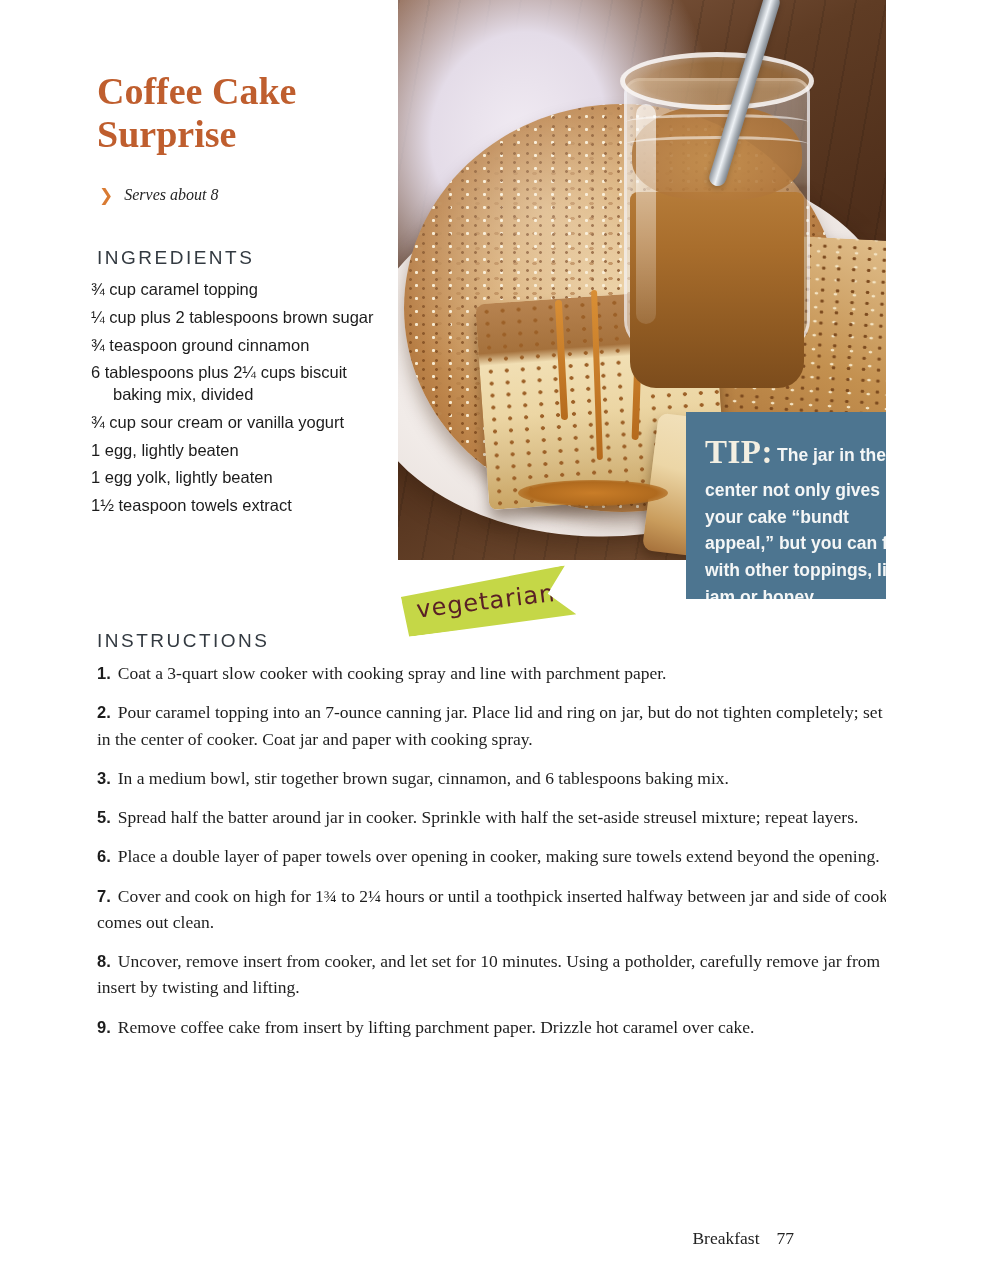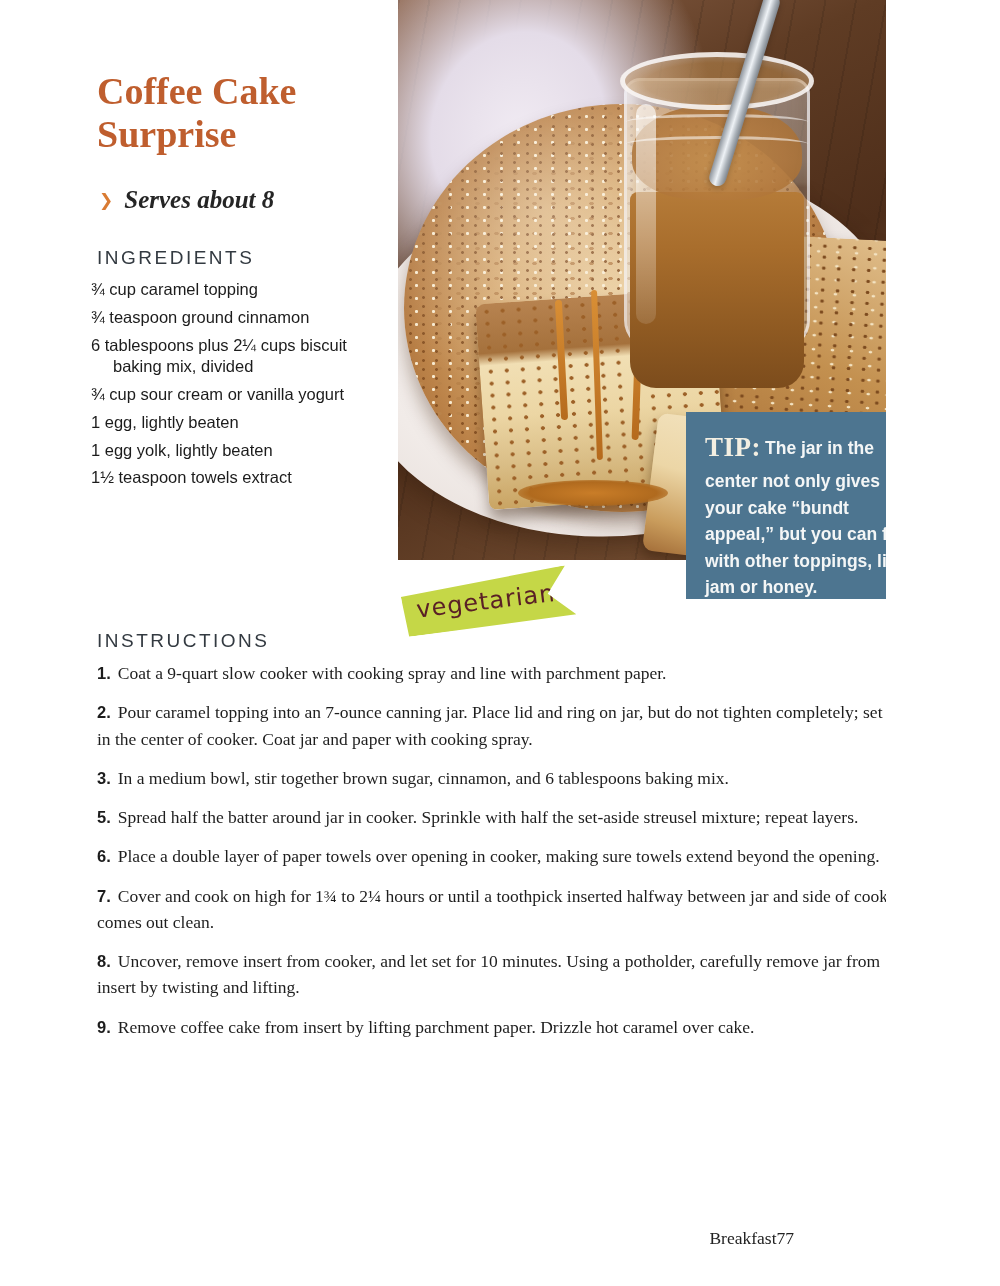--- a/index.html
+++ b/index.html
@@ -16,22 +16,22 @@
     font-size:38px; line-height:1.12; color:#bf5e2e;
   }
   .serves-row {
     position:absolute; left:99px; top:186px; display:flex; align-items:center;
   }
   .serves-chevron {
     color:#d97b33; font-family:"DejaVu Sans", sans-serif;
     font-size:17px; font-weight:700; margin-right:11px; line-height:1;
   }
   .serves-text {
-    font-family:"Liberation Serif", serif; font-style:italic; font-weight:700;
-    font-size:25px; color:#252525;
+    font-family:"Liberation Serif", serif; font-style:italic; font-weight:400;
+    font-size:16px; color:#252525;
   }
   .sec-head {
     font-family:"Liberation Sans", sans-serif; font-weight:400;
     font-size:19px; letter-spacing:2.5px; color:#333a41;
   }
   .ing-head { position:absolute; left:97px; top:247px; }
   .ing-list {
     position:absolute; left:91px; top:279px; width:300px;
     list-style:none;
     font-family:"Liberation Sans", sans-serif; font-size:16.5px;
@@ -155,21 +155,21 @@
   .tip {
     position:absolute; left:686px; top:412px; width:251px; height:187px;
     background:#4d7590; color:#ffffff; padding:15px 17px 0 19px;
     clip-path:polygon(0 0, 100% 0, 100% calc(100% - 30px), calc(100% - 30px) 100%, 0 100%);
   }
   .tip-body {
     font-family:"Liberation Sans", sans-serif; font-weight:700; font-size:17.5px;
     line-height:1.52; color:#f4f6f6;
   }
   .tip-label {
-    font-family:"Liberation Serif", serif; font-weight:700; font-size:27px;
+    font-family:"Liberation Serif", serif; font-weight:700; font-size:33px;
     color:#f3efe2; letter-spacing:.5px; margin-right:4px; vertical-align:-2px;margin-top:20px;
   }
   .tip-fold {
     position:absolute; left:907px; top:569px; width:30px; height:30px;
     background:linear-gradient(135deg, #fafafa 35%, #dde2e5 70%, #aeb6bc 100%);
     clip-path:polygon(0 0, 100% 0, 0 100%);
   }
 
   
   .inst-head { position:absolute; left:97px; top:630px; }
@@ -181,21 +181,21 @@
   .step .num {
     font-family:"Liberation Sans", sans-serif; font-weight:700; font-size:16.5px;
     color:#1c1c1c; margin-right:7px;
   }
 
   
   .footer {
     position:absolute; right:92px; top:1228px;
     font-family:"Liberation Serif", serif; font-size:17.5px; color:#222222;
   }
-  .footer .pagenum { margin-left:0; }
+  .footer .pagenum { margin-left:17px; }
 </style>
 </head>
 <body>
 
 <div class="page">
 
   <div class="photo">
     <div class="backlight"></div>
     <div class="parchment"></div>
     <div class="cake-ring"></div>
@@ -220,40 +220,41 @@
 
   <h1 class="title">Coffee Cake Surprise</h1>
   <div class="serves-row">
     <span class="serves-chevron">❯</span>
     <span class="serves-text">Serves about 8</span>
   </div>
 
   <h2 class="sec-head ing-head">INGREDIENTS</h2>
   <ul class="ing-list">
     <li>¾ cup caramel topping</li>
+    <li>¼ cup plus 2 tablespoons brown sugar</li>
     <li>¾ teaspoon ground cinnamon</li>
     <li>6 tablespoons plus 2¼ cups biscuit baking mix, divided</li>
     <li>¾ cup sour cream or vanilla yogurt</li>
     <li>1 egg, lightly beaten</li>
     <li>1 egg yolk, lightly beaten</li>
     <li>1½ teaspoon towels extract</li>
   </ul>
 
   <div class="tip">
     <div class="tip-body"><span class="tip-label">TIP:</span><span>The jar in the center not only gives your cake “bundt appeal,” but you can fill it with other toppings, like jam or honey.</span></div>
   </div>
   <div class="tip-fold"></div>
 
   <div class="badge">
     <span class="badge-text">vegetarian</span>
   </div>
 
   <h2 class="sec-head inst-head">INSTRUCTIONS</h2>
   <div class="steps">
-    <p class="step"><span class="num">1.</span><span>Coat a 9-quart slow cooker with cooking spray and line with parchment paper.</span></p>
+    <p class="step"><span class="num">1.</span><span>Coat a 3-quart slow cooker with cooking spray and line with parchment paper.</span></p>
     <p class="step"><span class="num">2.</span><span>Pour caramel topping into an 7-ounce canning jar. Place lid and ring on jar, but do not tighten completely; set jar in the center of cooker. Coat jar and paper with cooking spray.</span></p>
     <p class="step"><span class="num">3.</span><span>In a medium bowl, stir together brown sugar, cinnamon, and 6 tablespoons baking mix.</span></p>
     <p class="step"><span class="num">5.</span><span>Spread half the batter around jar in cooker. Sprinkle with half the set-aside streusel mixture; repeat layers.</span></p>
     <p class="step"><span class="num">6.</span><span>Place a double layer of paper towels over opening in cooker, making sure towels extend beyond the opening.</span></p>
     <p class="step"><span class="num">7.</span><span>Cover and cook on high for 1¾ to 2¼ hours or until a toothpick inserted halfway between jar and side of cooker comes out clean.</span></p>
     <p class="step"><span class="num">8.</span><span>Uncover, remove insert from cooker, and let set for 10 minutes. Using a potholder, carefully remove jar from insert by twisting and lifting.</span></p>
     <p class="step"><span class="num">9.</span><span>Remove coffee cake from insert by lifting parchment paper. Drizzle hot caramel over cake.</span></p>
   </div>
 
   <div class="footer">

